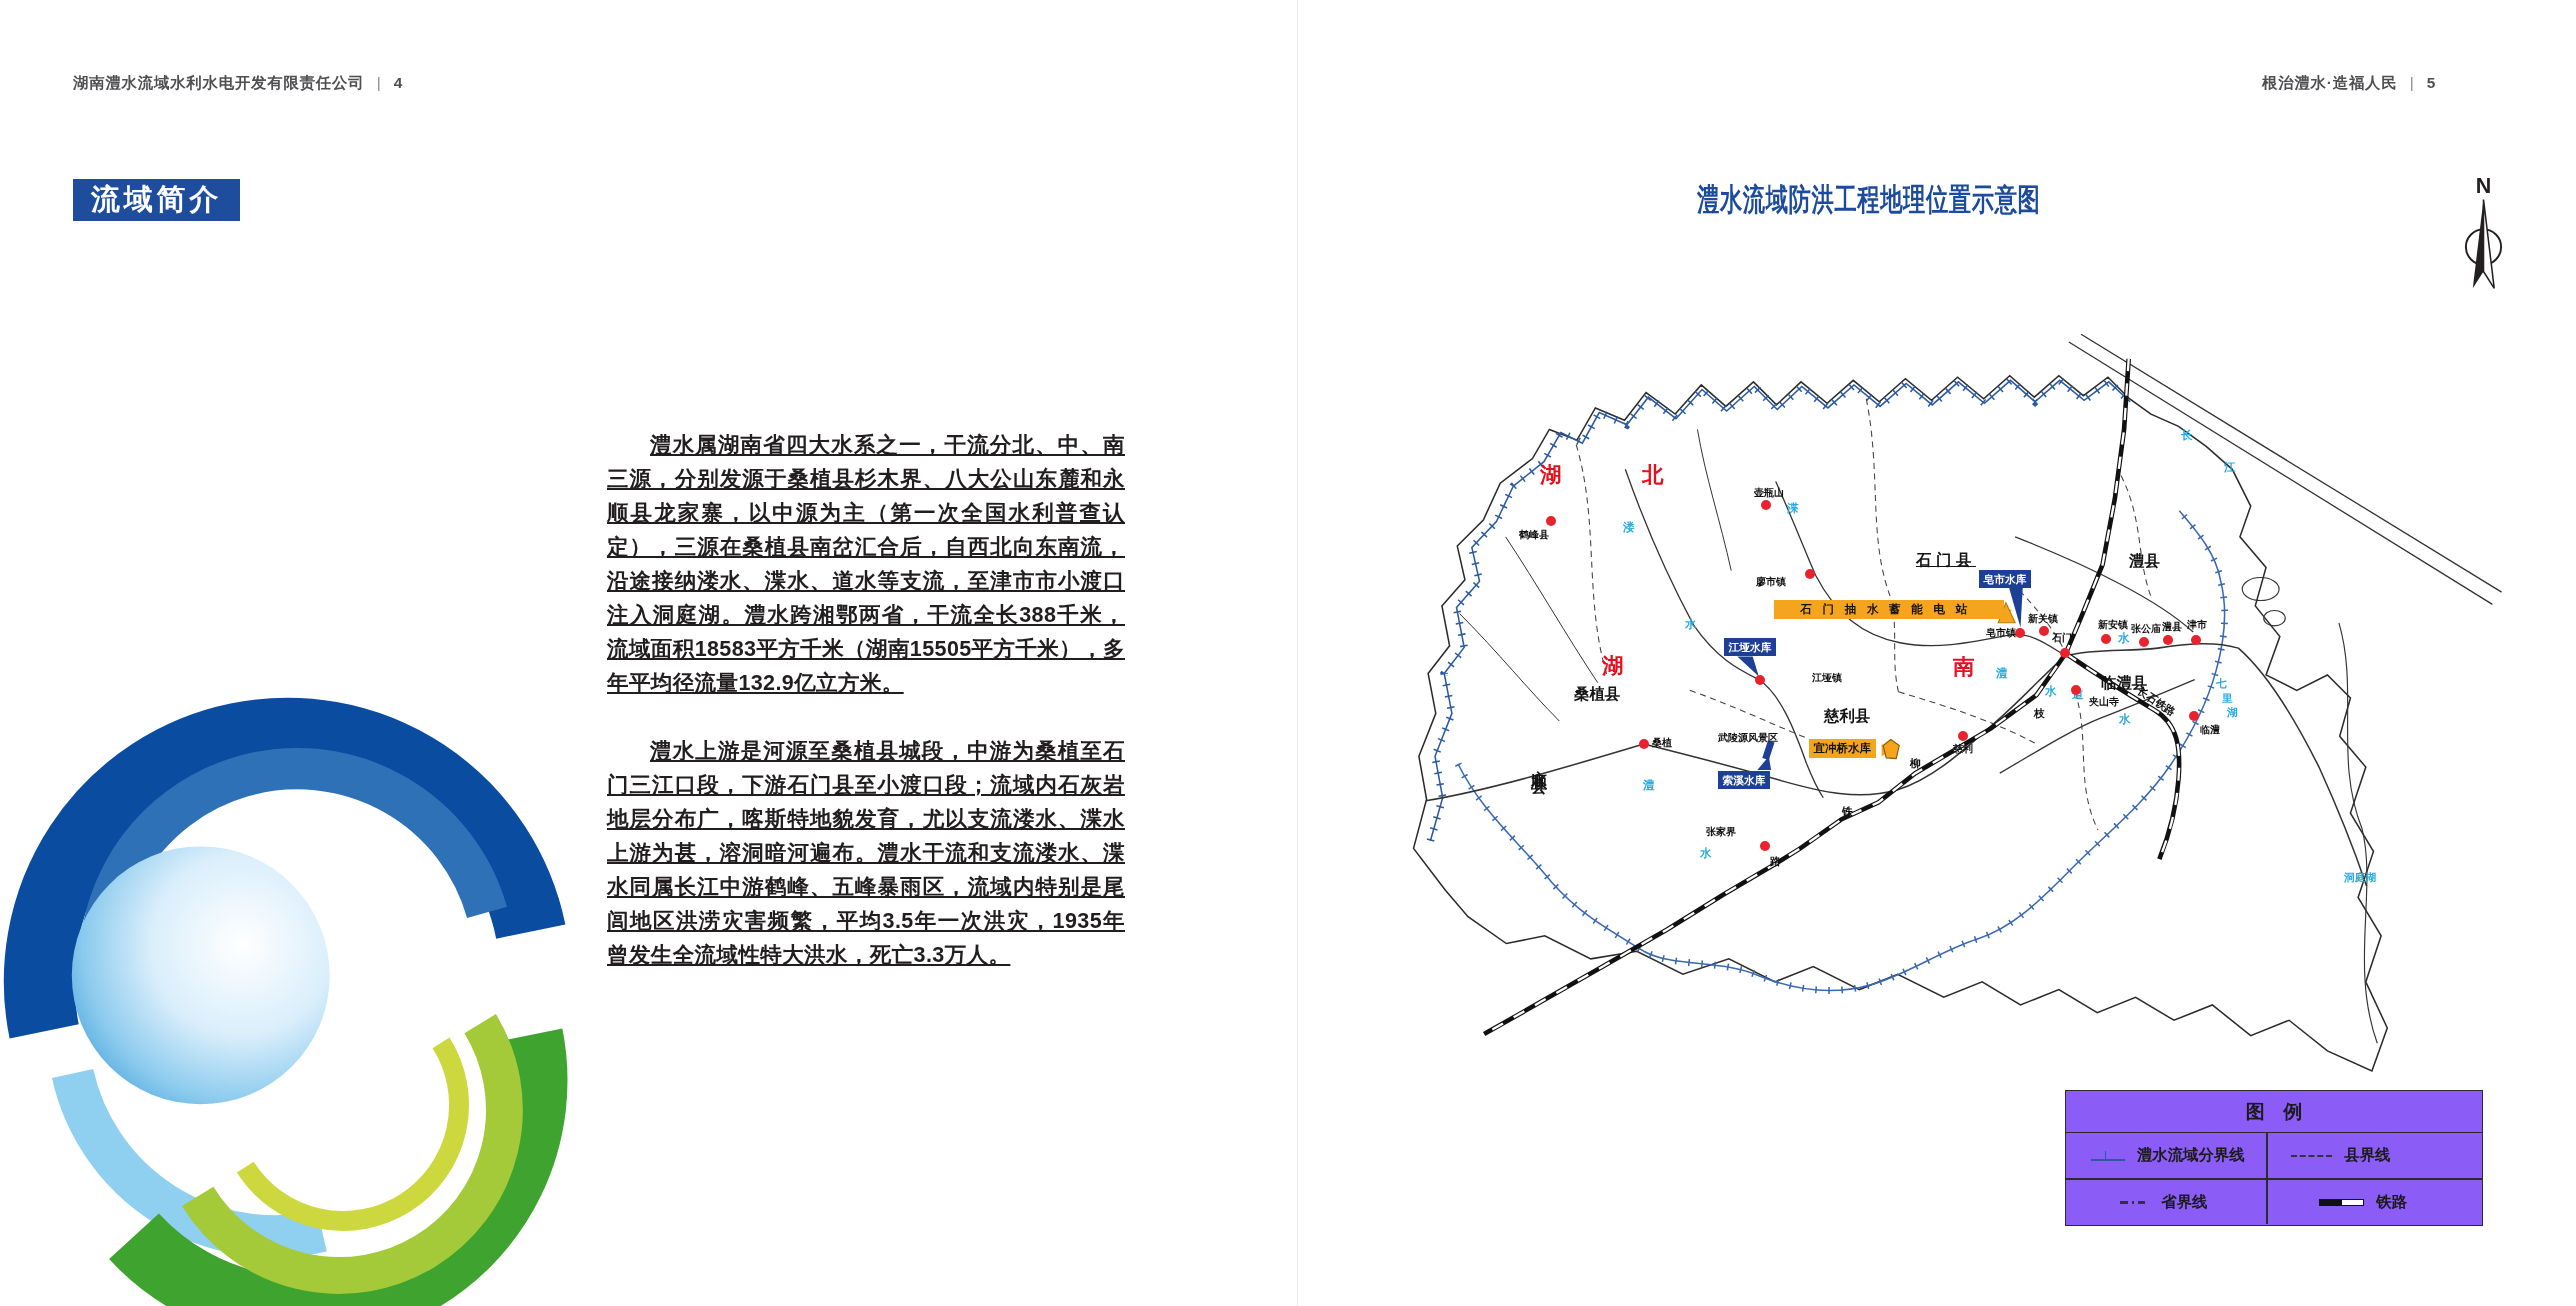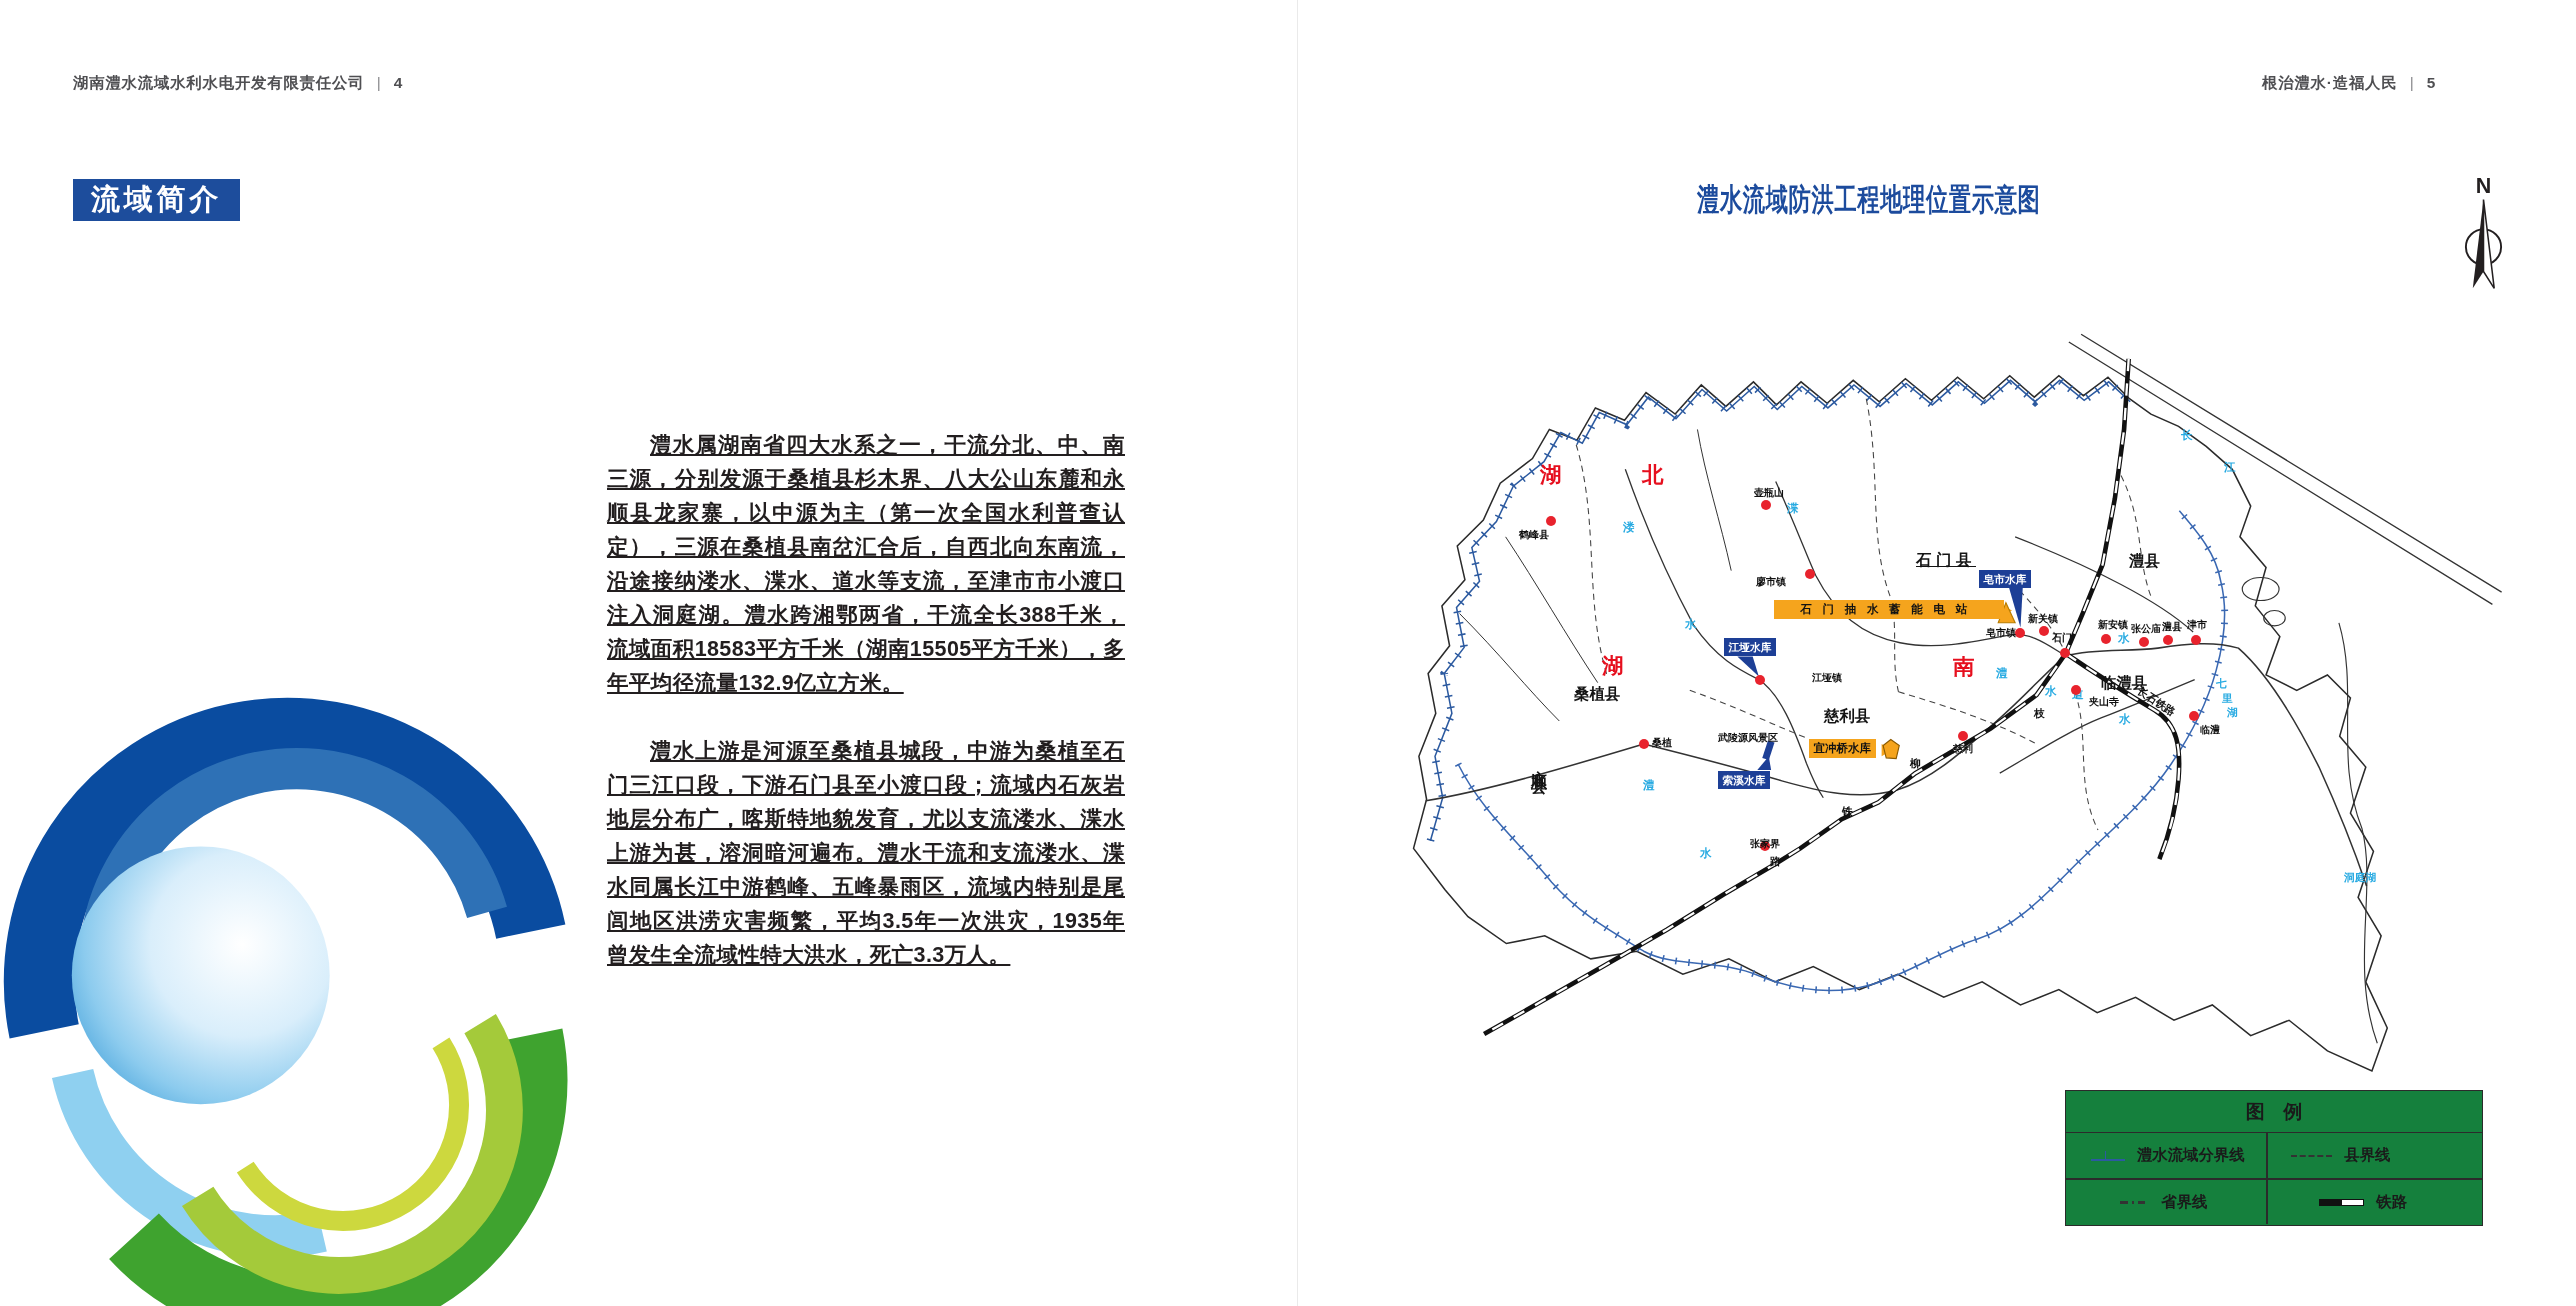--- a/index.html
+++ b/index.html
@@ -31,21 +31,21 @@
   .town{font-size:10px;color:#111;}
   .river{font-size:11.5px;color:#29abe2;}
   .lake{font-size:10.7px;color:#29abe2;}
   .rail{font-size:10.7px;color:#111;}
   .scenic{font-size:10px;color:#111;}
   .dot{position:absolute;width:10px;height:10px;border-radius:50%;background:#e8232d;transform:translate(-50%,-50%);}
   .callout{position:absolute;font-weight:bold;text-align:center;white-space:nowrap;line-height:1;}
   .callout.navy{background:#1d3f96;color:#fff;font-size:10.7px;padding:3.8px 4.6px;}
   .callout.orange{background:#f5a41d;color:#131313;font-size:11.5px;padding:3.8px 4.6px;}
   
-  .legend{position:absolute;left:2065px;top:1090px;width:418px;height:136px;border:1.5px solid #2b2b2b;box-sizing:border-box;background:#15803d;}
+  .legend{position:absolute;left:2065px;top:1090px;width:418px;height:136px;border:1.5px solid #2b2b2b;box-sizing:border-box;background:#8b5cf6;}
   .legend-title{height:41px;border-bottom:1.5px solid #2b2b2b;display:flex;align-items:center;justify-content:center;
     font-size:19px;font-weight:bold;color:#1a1a1a;letter-spacing:18.4px;text-indent:18.4px;}
   .legend-grid{position:relative;height:91px;}
   .legend-grid .vdiv{position:absolute;left:200px;top:0;width:1.5px;height:91px;background:#2b2b2b;}
   .legend-grid .hdiv{position:absolute;left:0;top:45px;width:100%;height:1.5px;background:#2b2b2b;}
   .lcell{position:absolute;display:flex;align-items:center;font-size:15.4px;font-weight:bold;color:#1a1a1a;}
   .lc1{left:24.6px;top:0;height:45px;}  .lc2{left:225px;top:0;height:45px;}
   .lc3{left:54px;top:47px;height:45px;} .lc4{left:253px;top:47px;height:45px;}
   .sym{display:inline-block;margin-right:12.3px;}
   .sym-basin{width:34px;height:9.2px;border-bottom:2.3px solid #2c5aa0;position:relative;}
@@ -204,21 +204,21 @@
       <span class="lbl town" style="left: 2162px; top: 622px;">澧县</span>
       <span class="dot" style="left: 2196px; top: 640px;"></span>
       <span class="lbl town" style="left: 2187px; top: 620px;">津市</span>
       <span class="dot" style="left: 2194px; top: 716px;"></span>
       <span class="lbl town" style="left: 2200px; top: 725px;">临澧</span>
       <span class="dot" style="left: 1963px; top: 736px;"></span>
       <span class="lbl town" style="left: 1953px; top: 744px;">慈利</span>
       <span class="dot" style="left: 2076px; top: 690px;"></span>
       <span class="lbl town" style="left: 2089px; top: 697px;">夹山寺</span>
       <span class="dot" style="left: 1765px; top: 846px;"></span>
-      <span class="lbl town" style="left: 1750px; top: 827px; margin-top: 12px;">张家界</span>
+      <span class="lbl town" style="left: 1706px; top: 827px;">张家界</span>
       <span class="dot" style="left: 1644px; top: 744px;"></span>
       <span class="lbl town" style="left: 1652px; top: 738px;">桑植</span>
       <span class="dot" style="left: 1760px; top: 680px;"></span>
       <span class="lbl town" style="left: 1767px; top: 673px; margin-left: 45px;">江垭镇</span>
       <div class="callout navy" style="left: 1724px; top: 638px;">江垭水库</div>
       <div class="callout navy" style="left: 1979px; top: 570px;">皂市水库</div>
       <div class="callout navy" style="left: 1718px; top: 771px;">索溪水库</div>
       <div class="callout orange" style="left: 1774px; top: 600px; width: 221px; letter-spacing: 10.7px;">石门抽水蓄能电站</div>
       <div class="callout orange" style="left: 1809px; top: 739px;">宜冲桥水库</div>
     </div>

